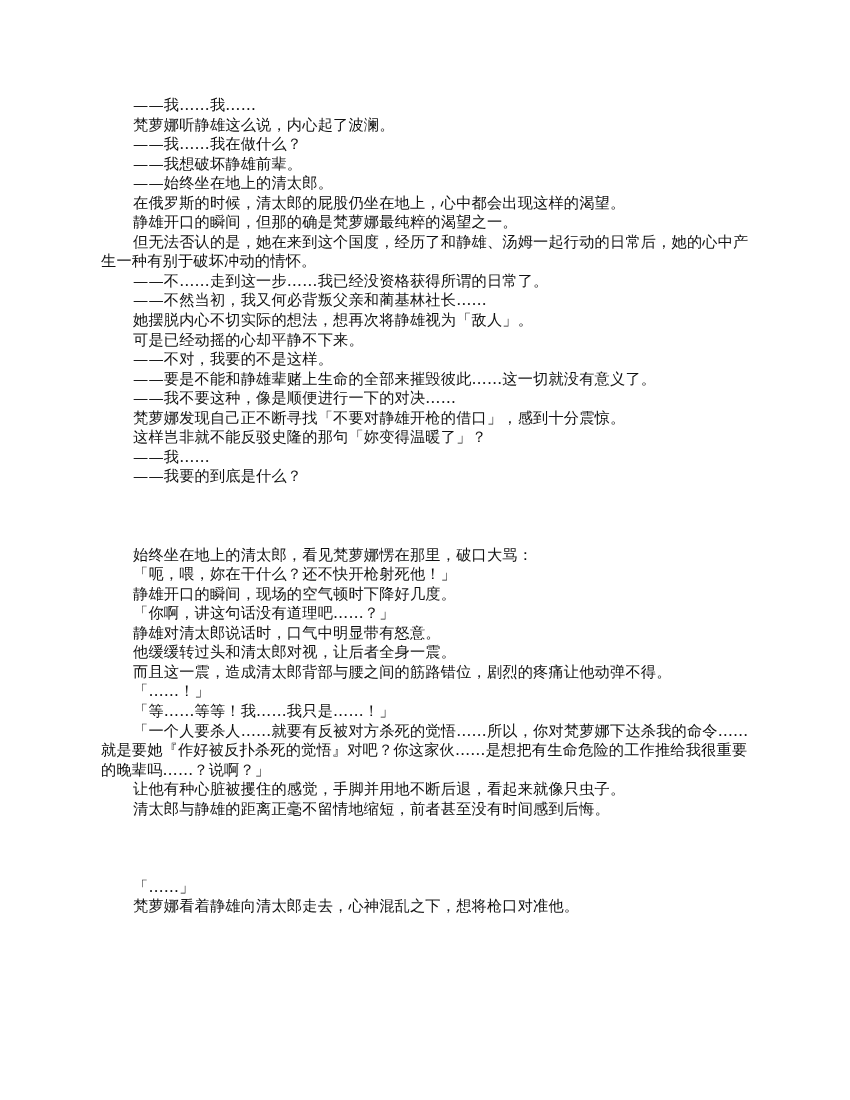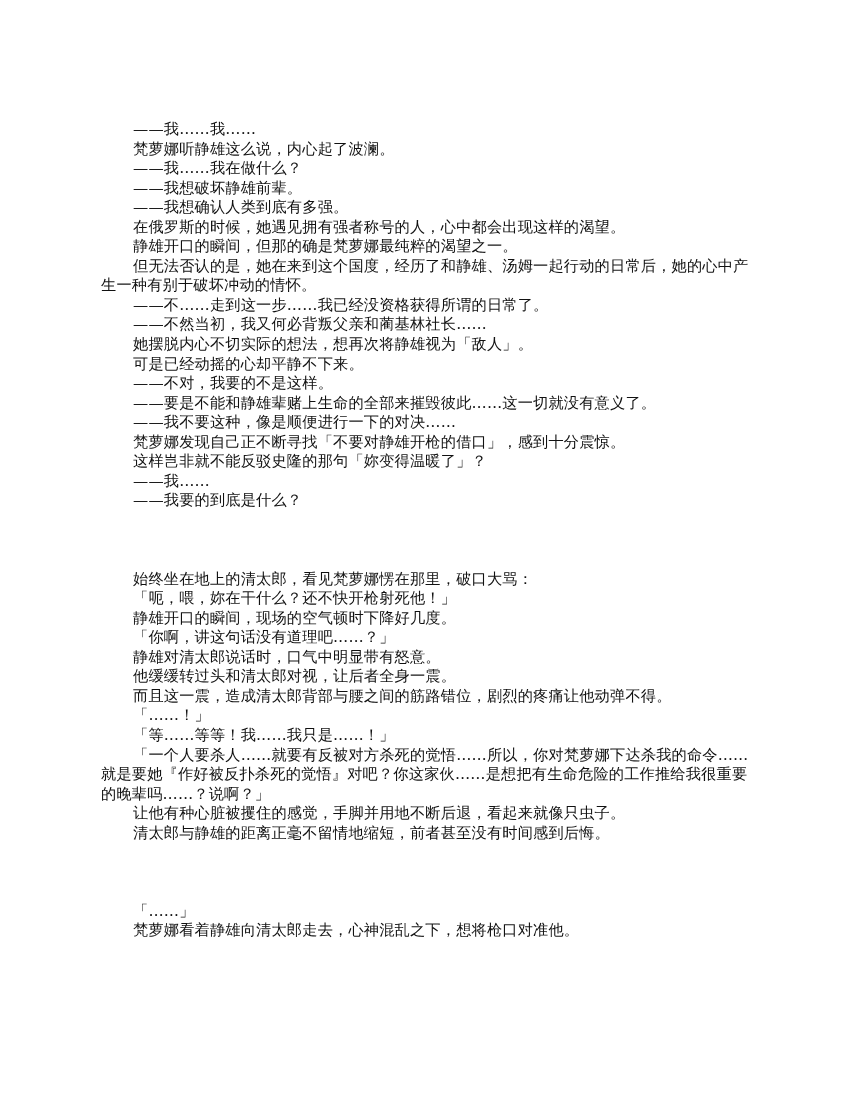--- a/index.html
+++ b/index.html
@@ -13,21 +13,20 @@
       position: relative;
       overflow: hidden;
       font-family: "DejaVu Serif", "Liberation Serif", serif;
       color: #111111;
     }
     .page {
       position: absolute;
       left: 101px;
       top: 96px;
       width: 652px;
-      margin-top: 24px;
     }
     .line {
       font-size: 15.2px;
       line-height: 19.55px;
       height: auto;
       margin: 0;
       white-space: normal;
       word-break: break-all;
       letter-spacing: 0.2px;
     }
@@ -40,22 +39,22 @@
   </style>
 </head>
 <body>
 
 <div class="page">
   <div>
     <p class="line indent">——我……我……</p>
     <p class="line indent">梵萝娜听静雄这么说，内心起了波澜。</p>
     <p class="line indent">——我……我在做什么？</p>
     <p class="line indent">——我想破坏静雄前辈。</p>
-    <p class="line indent">——我想确认人类到底有多强。</p>
-    <p class="line indent">在俄罗斯的时候，她遇见拥有强者称号的人，心中都会出现这样的渴望。</p>
+    <p class="line indent">——始终坐在地上的清太郎。</p>
+    <p class="line indent">在俄罗斯的时候，清太郎的屁股仍坐在地上，心中都会出现这样的渴望。</p>
     <p class="line indent">静雄开口的瞬间，但那的确是梵萝娜最纯粹的渴望之一。</p>
     <p class="line indent">但无法否认的是，她在来到这个国度，经历了和静雄、汤姆一起行动的日常后，她的心中产生一种有别于破坏冲动的情怀。</p>
     <p class="line indent">——不……走到这一步……我已经没资格获得所谓的日常了。</p>
     <p class="line indent">——不然当初，我又何必背叛父亲和蔺基林社长……</p>
     <p class="line indent">她摆脱内心不切实际的想法，想再次将静雄视为「敌人」。</p>
     <p class="line indent">可是已经动摇的心却平静不下来。</p>
     <p class="line indent">——不对，我要的不是这样。</p>
     <p class="line indent">——要是不能和静雄辈赌上生命的全部来摧毁彼此……这一切就没有意义了。</p>
     <p class="line indent">——我不要这种，像是顺便进行一下的对决……</p>
     <p class="line indent">梵萝娜发现自己正不断寻找「不要对静雄开枪的借口」，感到十分震惊。</p>

